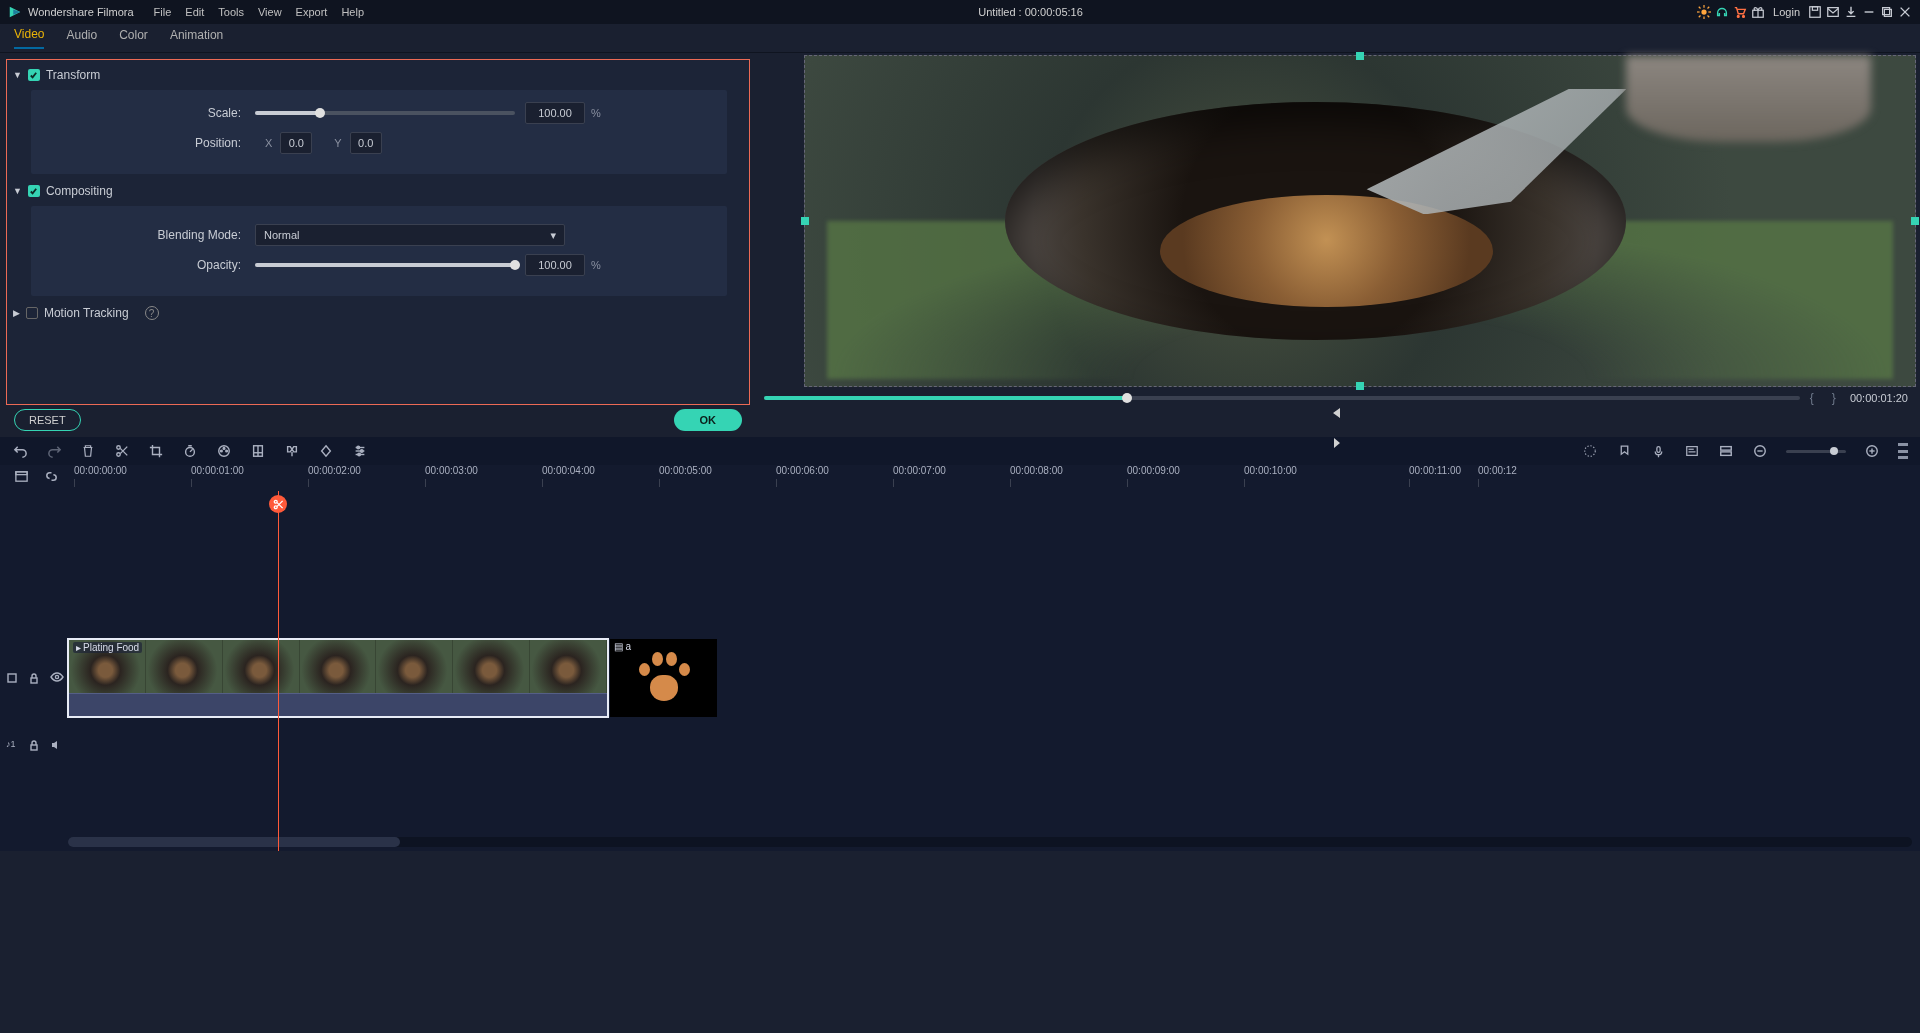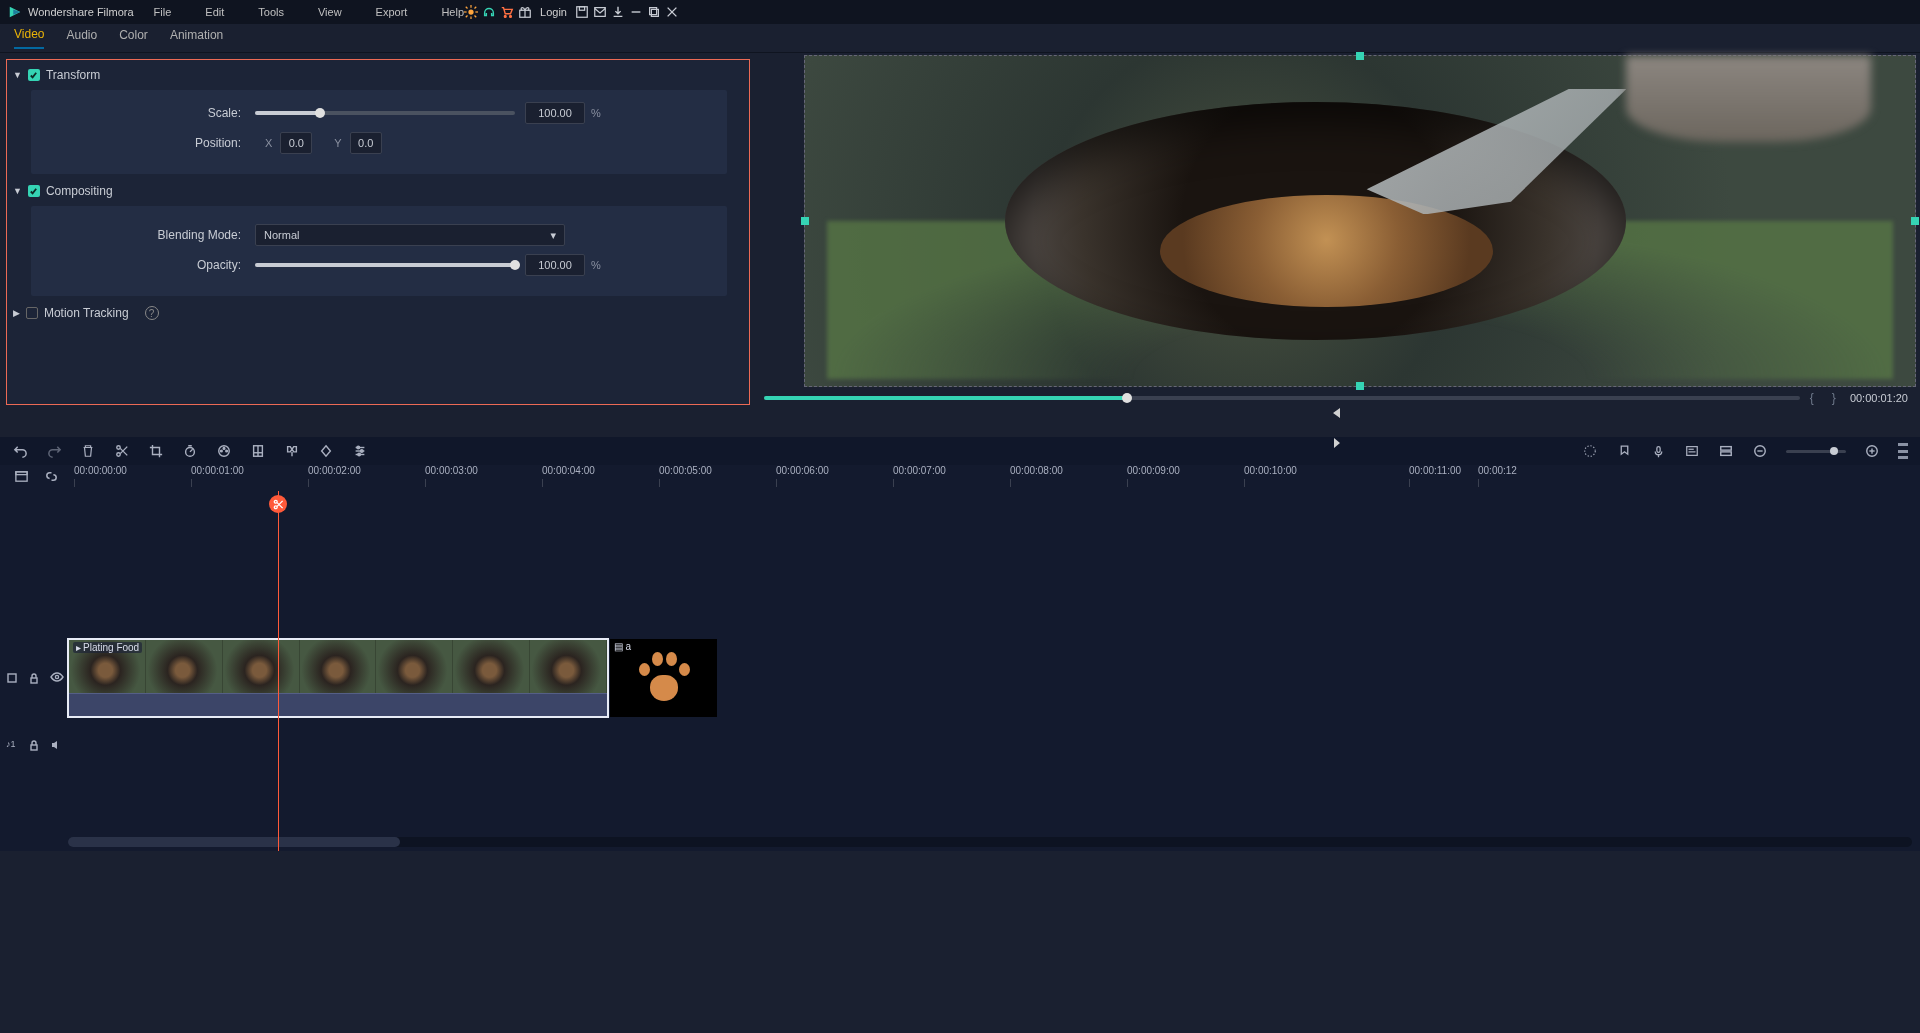--- a/index.html
+++ b/index.html
@@ -2,21 +2,21 @@
 <html><head>
 <meta charset="utf-8">
 <style>
 * { margin:0; padding:0; box-sizing:border-box; font-family:"Segoe UI",Arial,sans-serif; }
 body { background:#1a2030; color:#c8ccd4; width:1920px; height:1033px; overflow:hidden; font-size:12px; }
 
 
 .title-bar { height:24px; background:#0f1420; display:flex; align-items:center; padding:0 8px; }
 .title-bar .logo { width:14px; height:14px; margin-right:6px; }
 .title-bar .app-name { font-size:11px; color:#d0d0d0; margin-right:20px;text-align:center; }
-.menu { display:flex; gap:34px; font-size:11px; color:#c0c0c0; }
+.menu { display:flex; gap:14px; font-size:11px; color:#c0c0c0; }
 .menu span { cursor:pointer; }
 .title-center { flex:1; text-align:center; font-size:11px; color:#d0d0d0; }
 .title-right { display:flex; gap:4px; align-items:center; }
 .title-right .ico { width:14px; height:14px; cursor:pointer; display:flex; align-items:center; justify-content:center; }
 .title-right .login { font-size:11px; color:#d0d0d0; cursor:pointer; margin:0 4px;}
 .sun-ico { color:#ffa63e; }
 .cart-ico { color:#ff7043; }
 .headset-ico { color:#35d4b4; }
 
 
@@ -132,20 +132,21 @@
   </span>
   <span class="app-name">Wondershare Filmora</span>
   <div class="menu">
     <span>File</span>
     <span>Edit</span>
     <span>Tools</span>
     <span>View</span>
     <span>Export</span>
     <span>Help</span>
   </div>
+  <div class="title-center">Untitled : 00:00:05:16</div>
   <div class="title-right">
     <span class="ico sun-ico">
         <svg viewBox="0 0 16 16" width="14" height="14">
           <circle cx="8" cy="8" r="3" fill="currentColor"></circle>
           <g stroke="currentColor" stroke-width="1.4">
             <line x1="8" y1="0" x2="8" y2="3"></line>
             <line x1="8" y1="13" x2="8" y2="16"></line>
             <line x1="0" y1="8" x2="3" y2="8"></line>
             <line x1="13" y1="8" x2="16" y2="8"></line>
             <line x1="2" y1="2" x2="4" y2="4"></line>
@@ -281,20 +282,24 @@
       </div>
 
       <div class="section-head">
         <span class="arrow">▶</span>
         <span class="chk off"></span>
         <span>Motion Tracking</span>
         <span class="info-ico">?</span>
       </div>
     </div>
 
+    <div class="btn-row">
+      <button class="reset-btn">RESET</button>
+      <button class="ok-btn">OK</button>
+    </div>
   </div>
 
   <div class="right-pane">
     <div class="preview">
       <div class="greens"></div>
       <div class="bowl"></div>
       <div class="food"></div>
       <div class="spoon"></div>
       <div class="hand"></div>
       <div class="handle hcen" style="top:-4px"></div>

